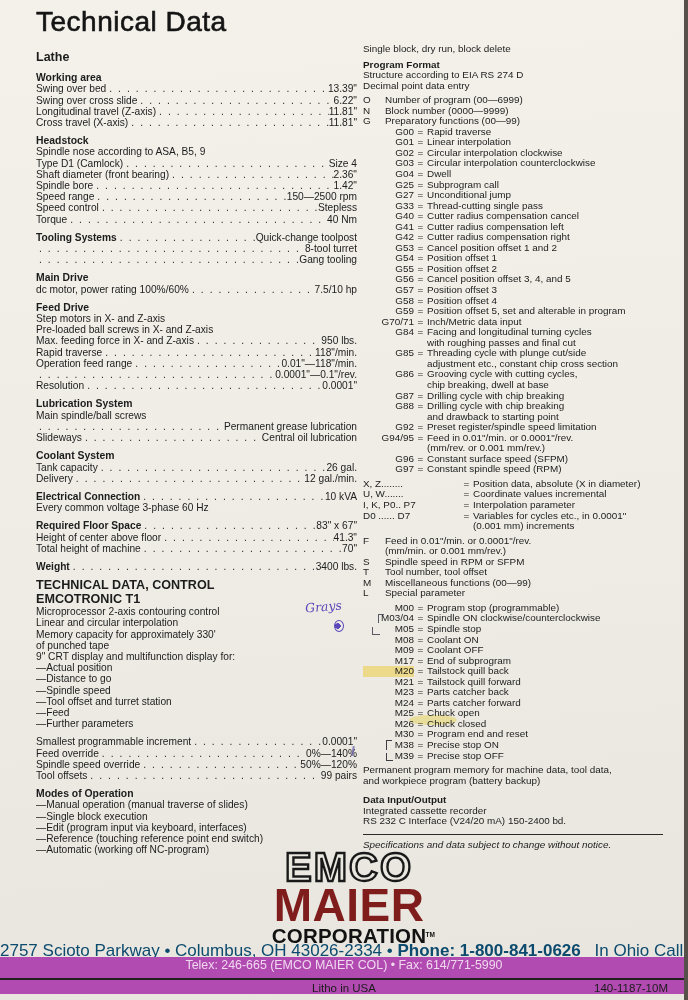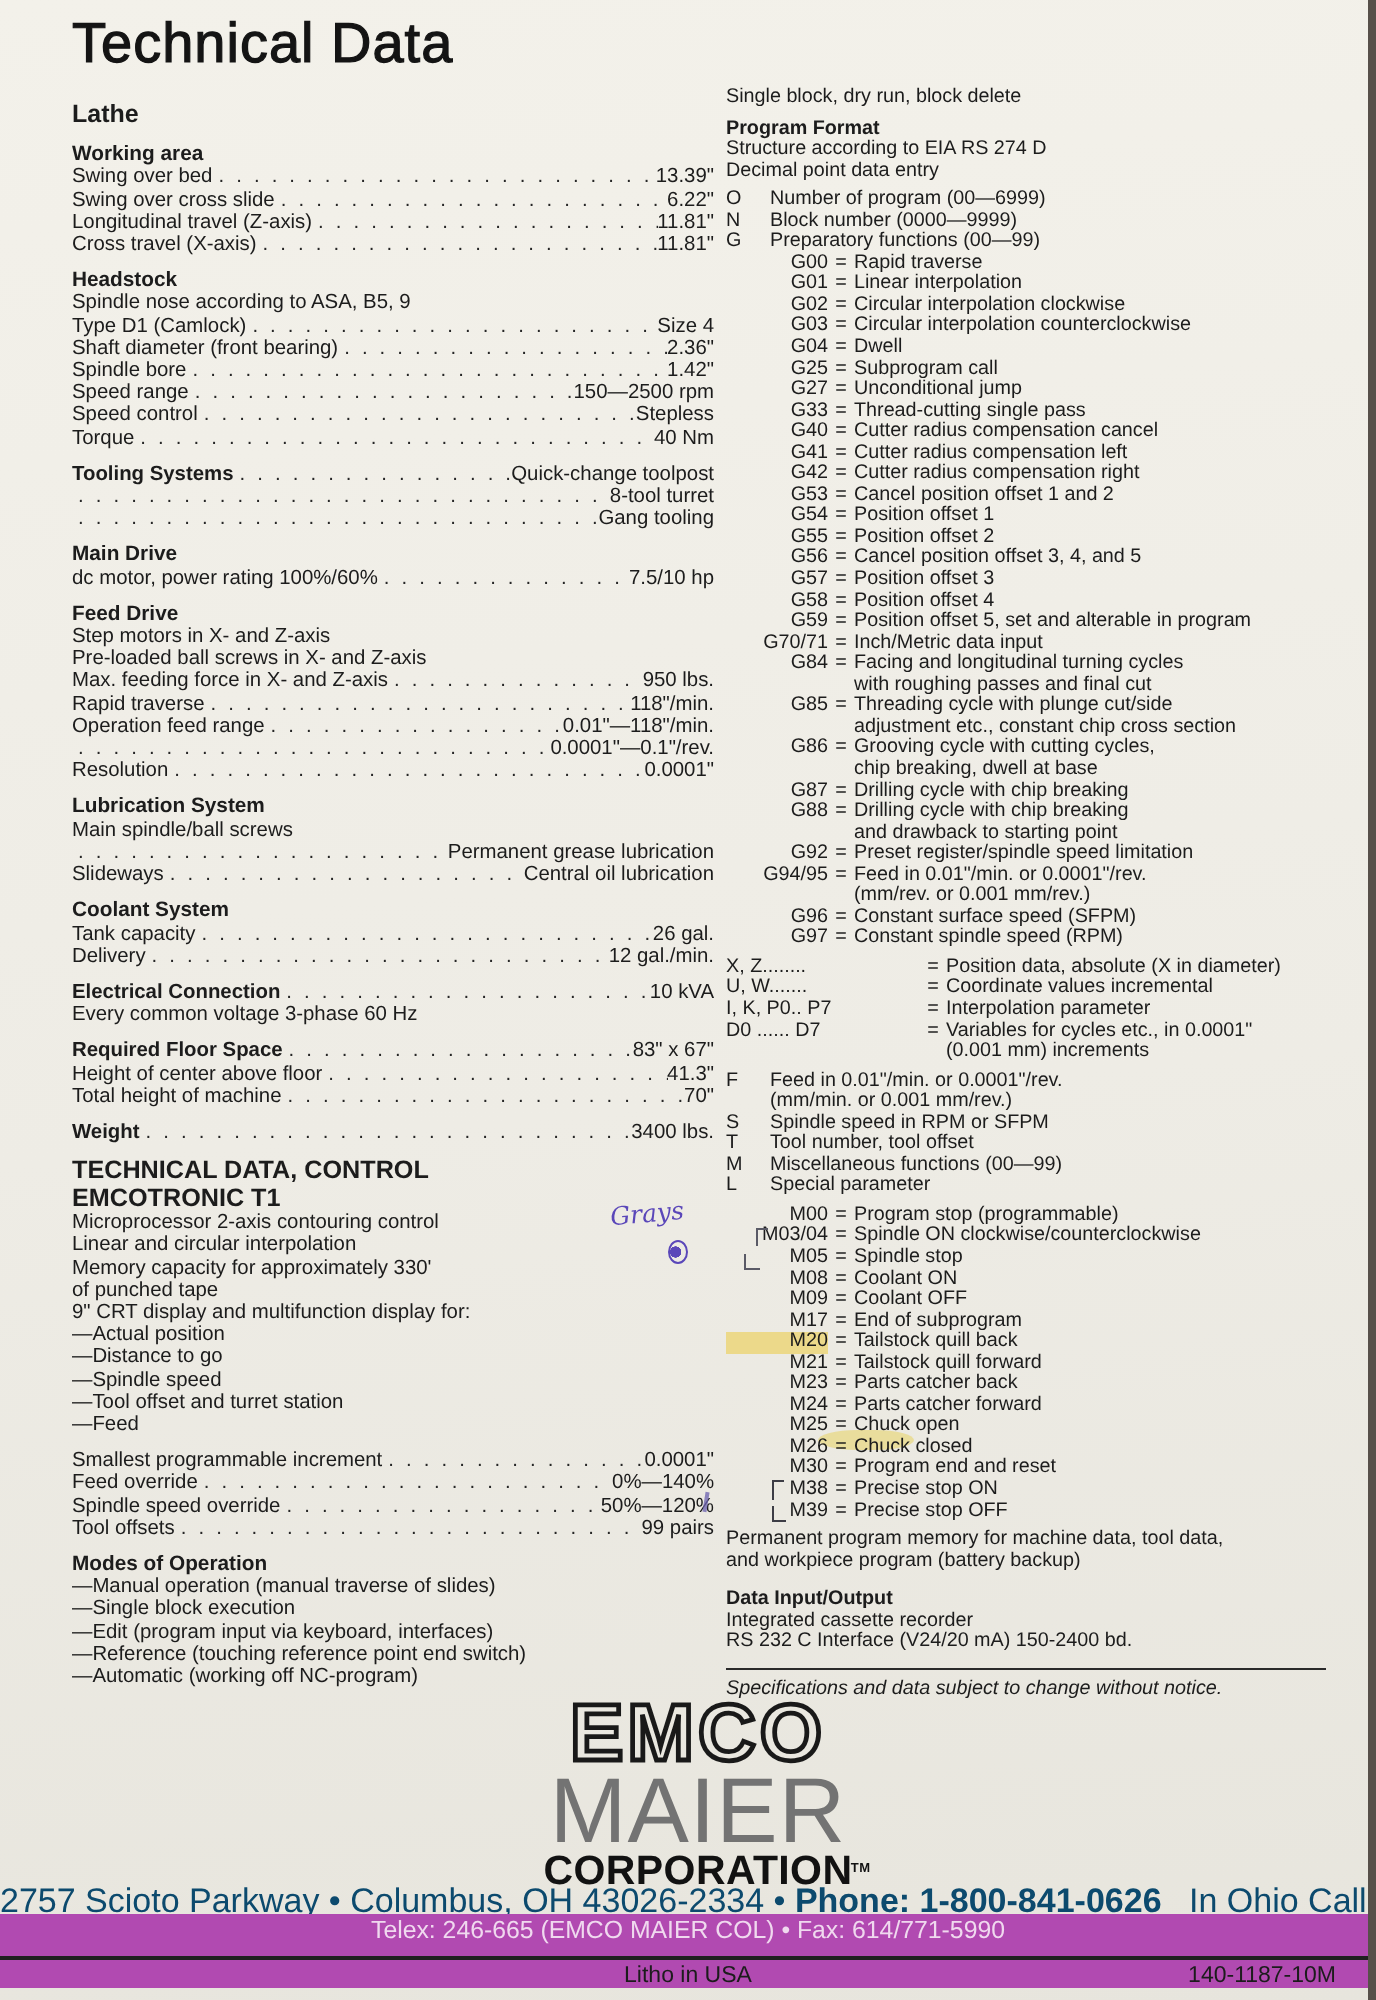--- a/index.html
+++ b/index.html
@@ -44,21 +44,21 @@
   .grays-note{position:absolute;left:305px;top:599px;color:#4b36b5;font-size:12.5px;font-style:italic;
        transform:rotate(-5deg);font-family:"DejaVu Serif",serif;opacity:.9;}
   .circ-mark{position:absolute;left:334px;top:620px;width:8px;height:10px;border:1.6px solid #4b36b5;
        border-radius:50%;background:radial-gradient(circle at 35% 50%,#4b36b5 38%,transparent 40%);opacity:.9;}
   .stray-mark{position:absolute;left:352px;top:746px;width:2px;height:10px;background:#6a5fae;
        transform:rotate(9deg);opacity:.75;}
   
   .logo{position:absolute;left:262px;top:849px;width:174px;text-align:center;}
   .logo-emco{font-size:40px;font-weight:bold;line-height:36px;letter-spacing:2px;
        color:transparent;-webkit-text-stroke:2.4px #191919;}
-  .logo-maier{font-size:46px;font-weight:normal;line-height:40px;letter-spacing:0.5px;color:#737373;}
+  .logo-maier{font-size:46px;font-weight:bold;line-height:40px;letter-spacing:0.5px;color:#7f1d1d;}
   .logo-corp{font-size:20.5px;font-weight:bold;line-height:21px;letter-spacing:0.2px;color:#121212;position:relative;display:inline-block;}
   .logo-tm{font-size:6.5px;position:absolute;right:-9px;bottom:1px;font-weight:bold;}
   
   .addr{position:absolute;left:0;top:941px;width:100%;text-align:center;font-size:17px;white-space:nowrap;color:#0c4a6e;}
   .addr .sp{margin-left:9px;}
   .purple-bar{position:absolute;left:0;top:957px;width:100%;height:37px;background:#b14ab1;}
   .telex{text-align:center;color:#f0d9ef;font-size:12.4px;line-height:16px;white-space:nowrap;}
   .wm{position:absolute;left:0;top:7px;width:100%;text-align:center;color:#6b2074;font-weight:bold;
       font-size:14.5px;letter-spacing:0.6px;opacity:.92;margin-top:44px;}
   .black-rule{position:absolute;left:0;top:978px;width:100%;border-top:2px solid #202020;}
@@ -251,20 +251,21 @@
           <div class="pl">Microprocessor 2-axis contouring control</div>
           <div class="pl">Linear and circular interpolation</div>
           <div class="pl">Memory capacity for approximately 330'</div>
           <div class="pl">of punched tape</div>
           <div class="pl">9" CRT display and multifunction display for:</div>
           <div class="pl">—Actual position</div>
           <div class="pl">—Distance to go</div>
           <div class="pl">—Spindle speed</div>
           <div class="pl">—Tool offset and turret station</div>
           <div class="pl">—Feed</div>
+          <div class="pl">—Further parameters</div>
         </div>
         <div class="sec">
           <div class="dv">
             <span class="lab">Smallest programmable increment</span>
             <span class="dots">. . . . . . . . . . . . . . . . . . . . . . . . . . . . . . . . . . . . . . . . . . . . . . . . . . . . . . . . . . . . . . . . . . . . . . . . . . . . . . . . . . . . . . . . . . </span>
             <span class="val">0.0001"</span>
           </div>
           <div class="dv">
             <span class="lab">Feed override</span>
             <span class="dots">. . . . . . . . . . . . . . . . . . . . . . . . . . . . . . . . . . . . . . . . . . . . . . . . . . . . . . . . . . . . . . . . . . . . . . . . . . . . . . . . . . . . . . . . . . </span>

